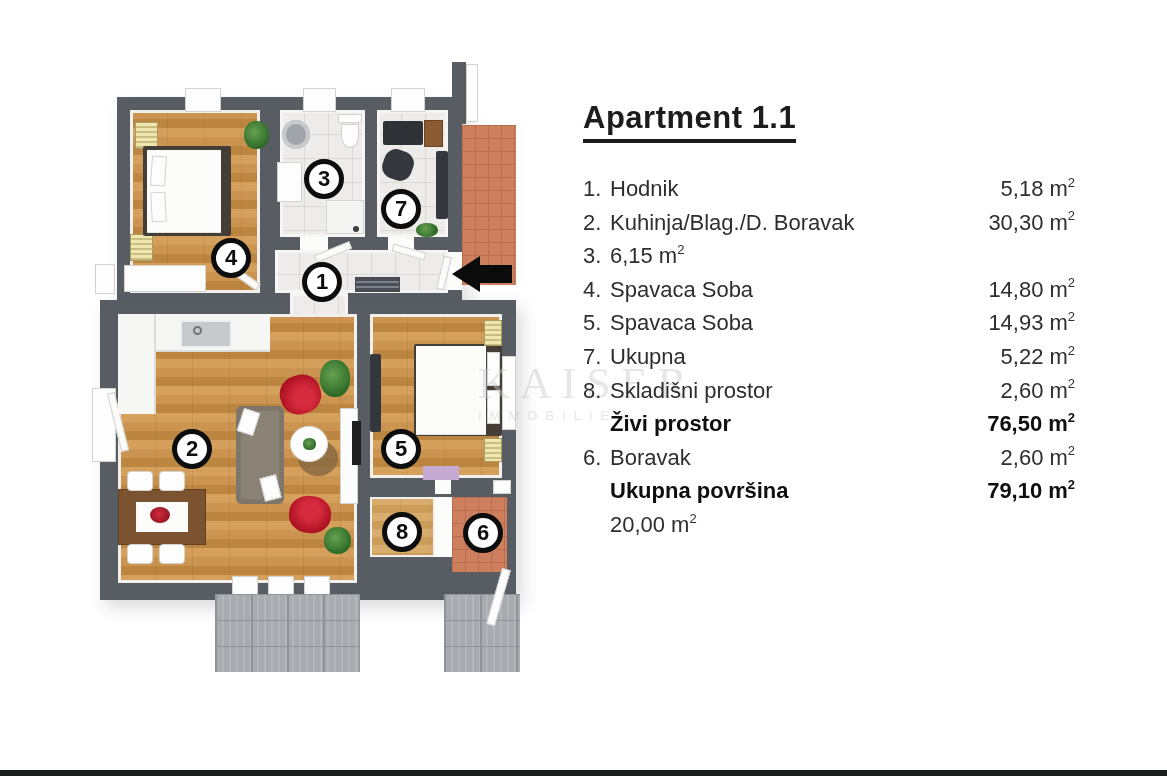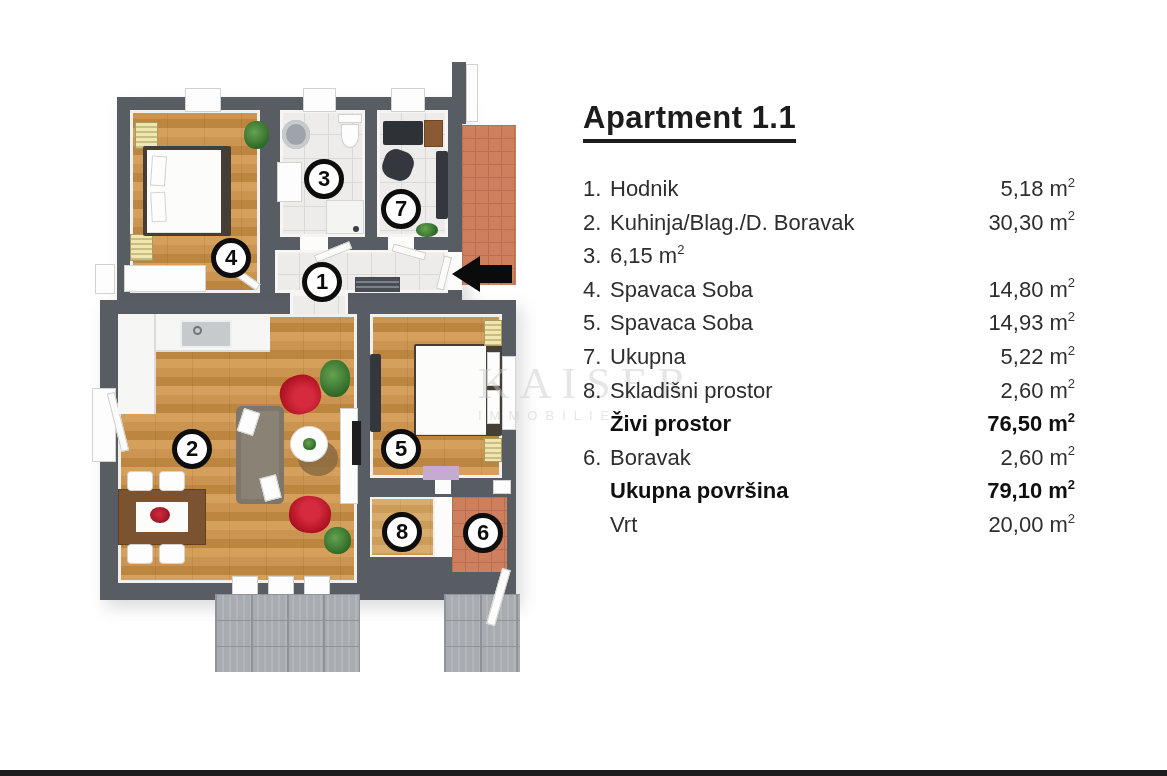--- a/index.html
+++ b/index.html
@@ -244,19 +244,18 @@
       <span class="lbl">Boravak</span>
       <span class="val"><span>2,60</span><span class="u">m</span><sup>2</sup></span>
     </div>
     <div class="arow bold">
       <span class="num"></span>
       <span class="lbl">Ukupna površina</span>
       <span class="val"><span>79,10</span><span class="u">m</span><sup>2</sup></span>
     </div>
     <div class="arow">
       <span class="num"></span>
-      <span class="lbl">Vrt</span>
       <span class="val"><span>20,00</span><span class="u">m</span><sup>2</sup></span>
     </div>
   </div>
 
   <div class="bottombar"></div>
 </div>
 
 </body></html>

